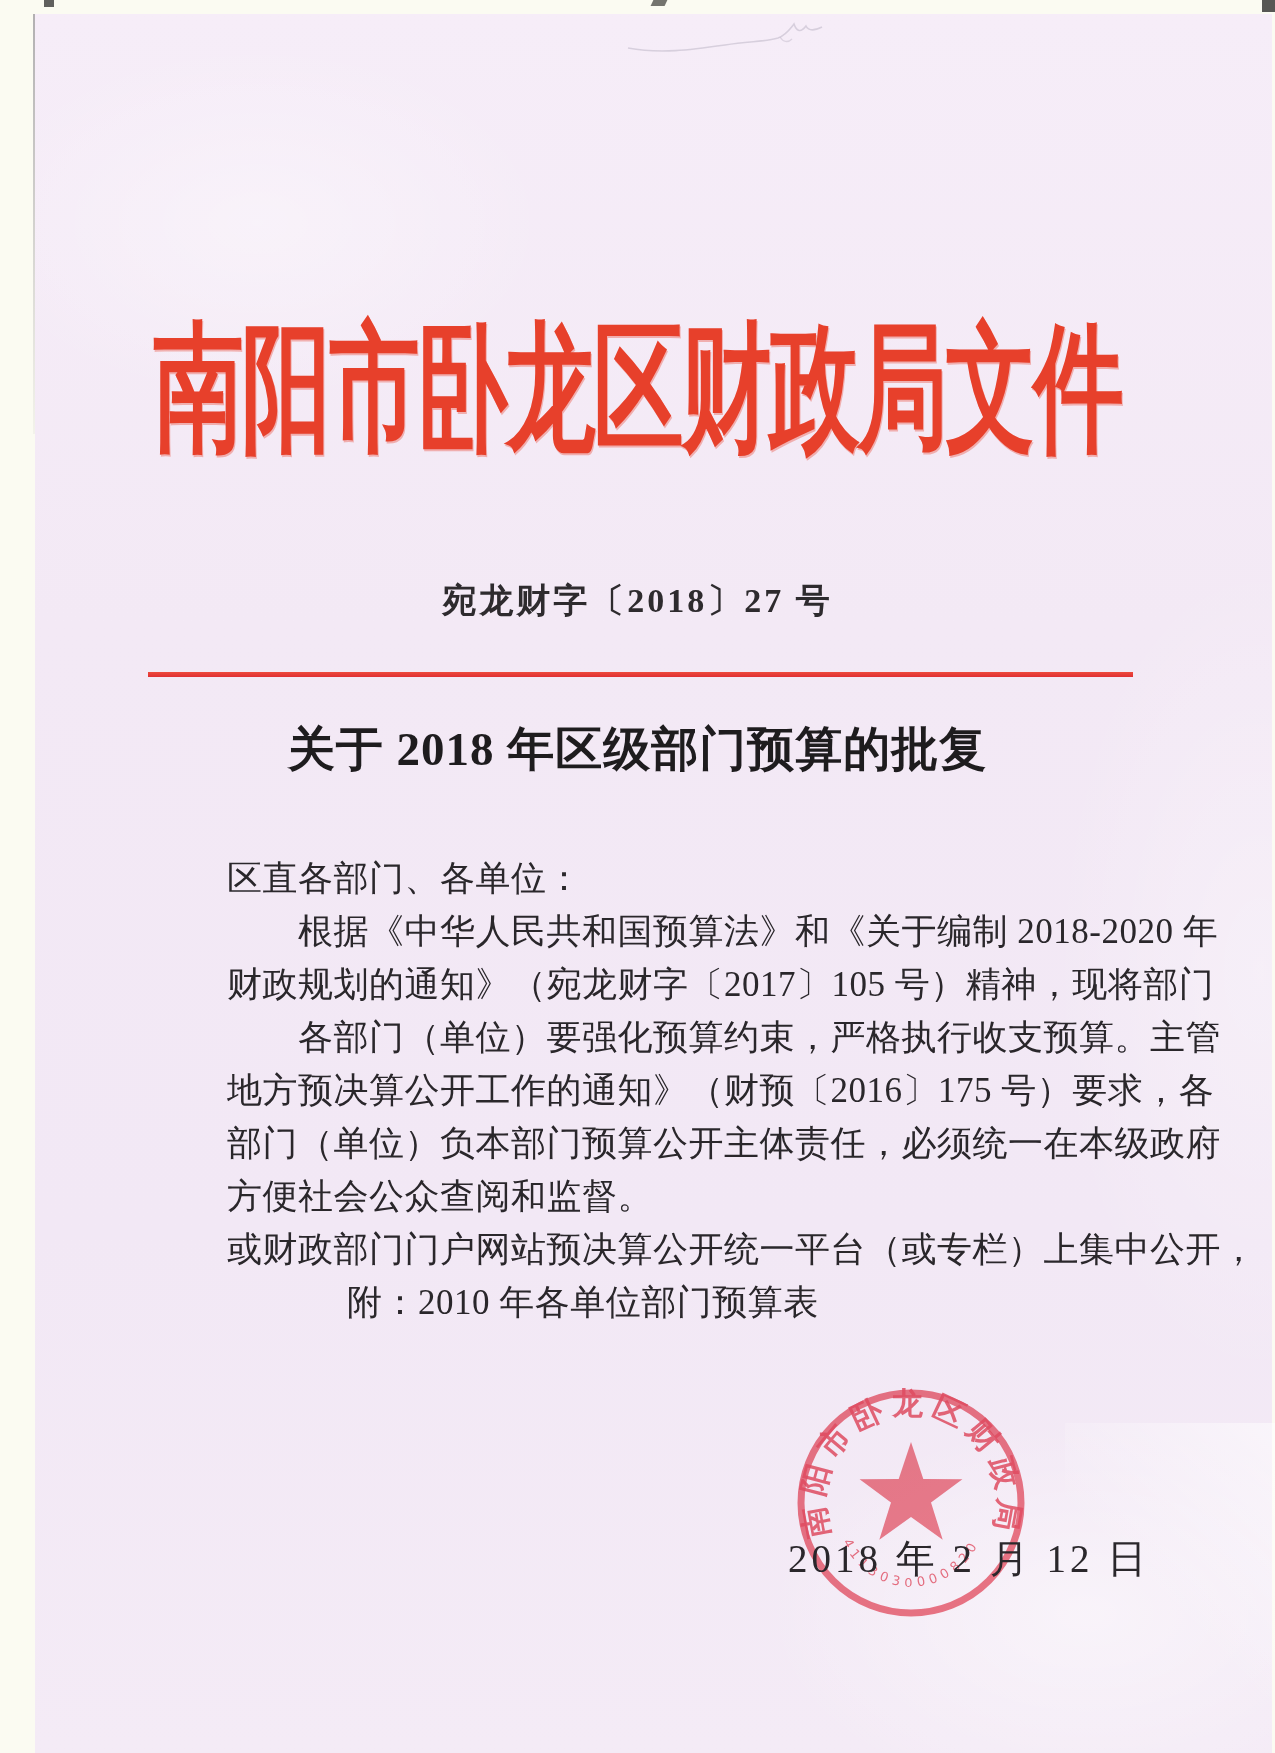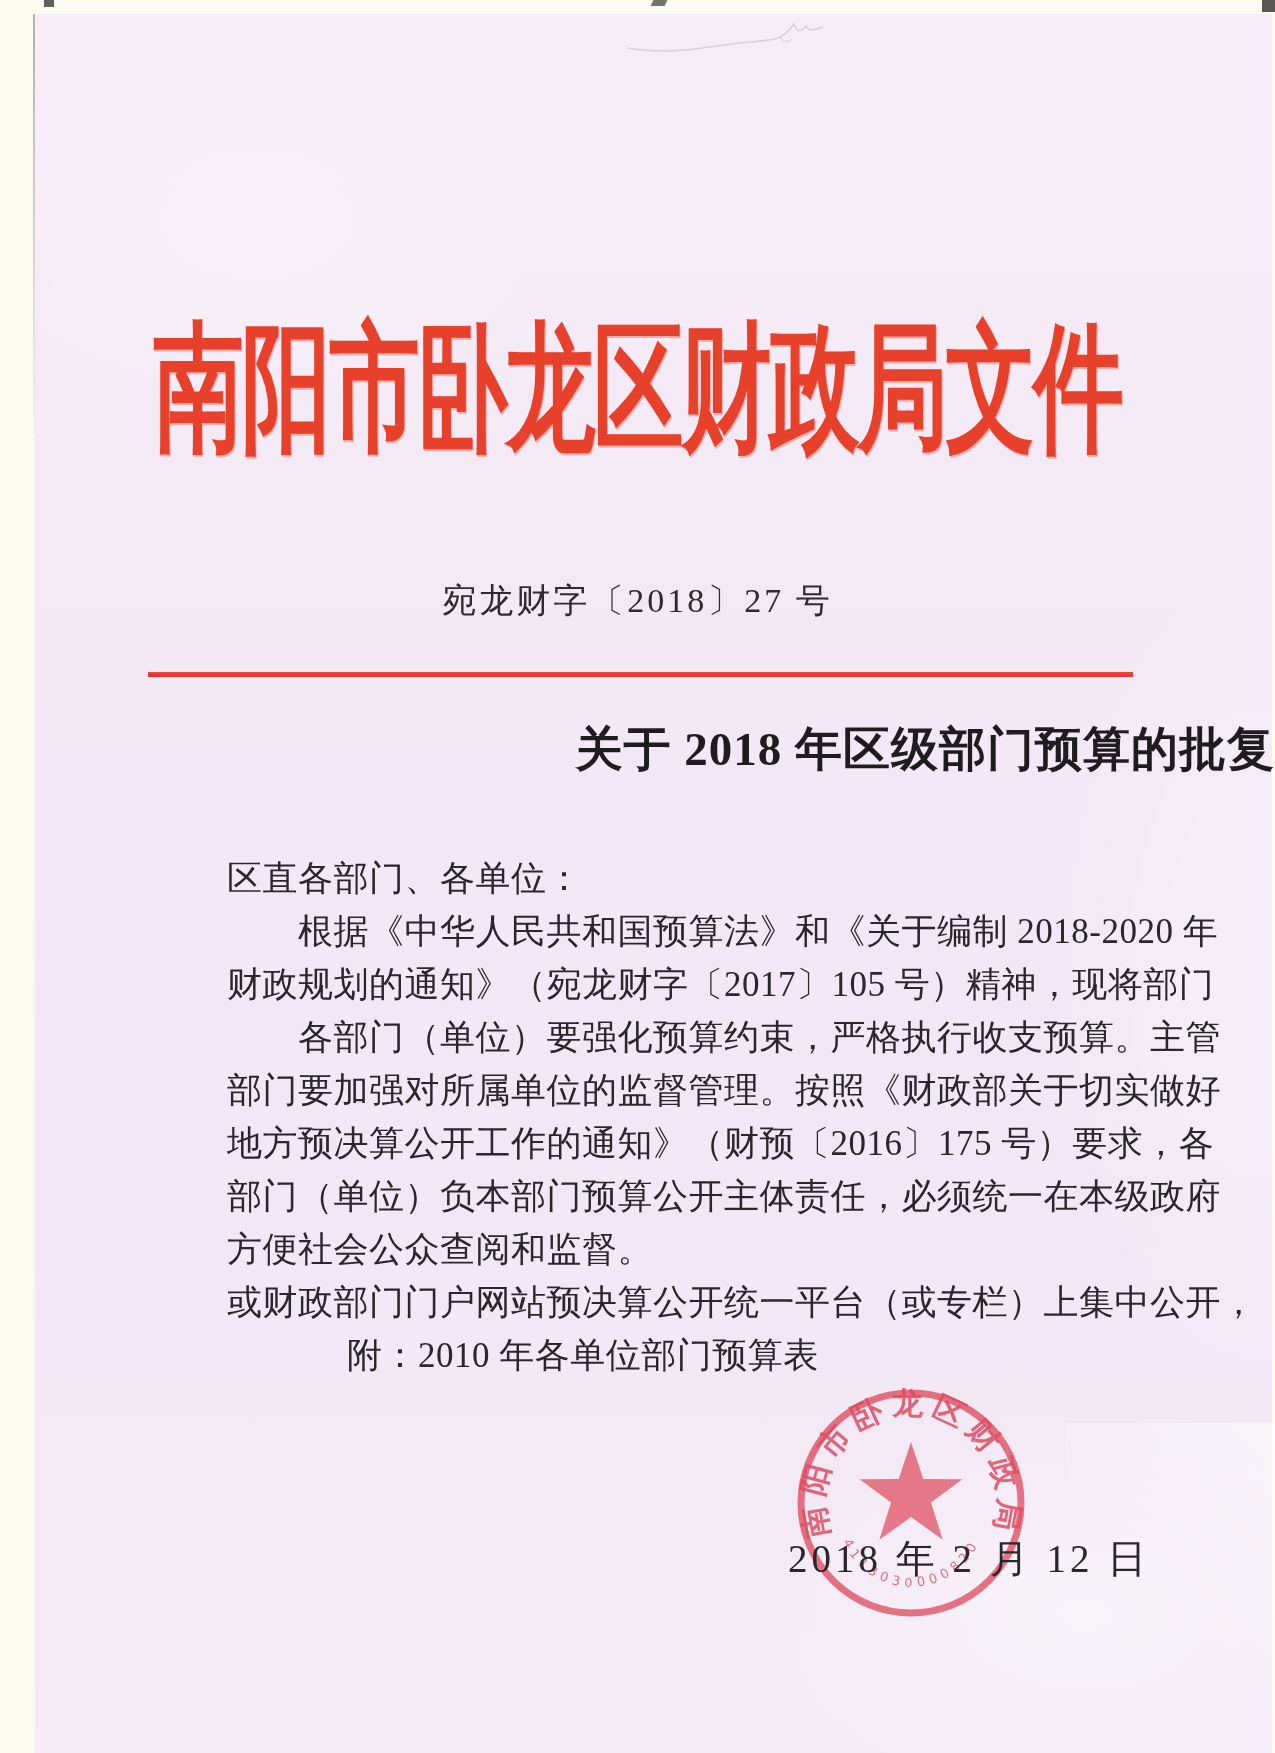--- a/index.html
+++ b/index.html
@@ -56,32 +56,33 @@
     text-shadow: 1px 1px 0 rgba(231,64,43,0.35);
   }
   .doc-number {
     position: absolute;
     left: 0; top: 578px; width: 1275px;
     text-align: center;
     font-size: 34px;
     letter-spacing: 3px;
     color: #2e2b2e;
     white-space: nowrap;
+    font-weight: bold;
   }
   .red-rule {
     position: absolute;
     left: 148px; top: 672px; width: 985px; height: 5px;
     background: linear-gradient(180deg, #ee4a3c 0%, #df2f33 100%);
   }
 
   
   .doc-title {
     position: absolute;
     left: 0; top: 718px; width: 1275px;
-    text-align: right;
+    text-align: center;
     font-size: 47px;
     font-weight: bold;
     letter-spacing: 1px;
     color: #1e1c1e;
     white-space: nowrap;
   }
 
   
   .body-block {
     position: absolute;
@@ -138,21 +139,20 @@
 
 <div class="red-rule"></div>
 
 <div class="doc-title">关于 2018 年区级部门预算的批复</div>
 
 <div class="body-block">
   <div class="body-line">区直各部门、各单位：</div>
   <div class="body-line ind2">根据《中华人民共和国预算法》和《关于编制 2018-2020 年</div>
   <div class="body-line">财政规划的通知》（宛龙财字〔2017〕105 号）精神，现将部门</div>
   <div class="body-line ind2">各部门（单位）要强化预算约束，严格执行收支预算。主管</div>
-  <div class="body-line">部门要加强对所属单位的监督管理。按照《财政部关于切实做好</div>
   <div class="body-line">地方预决算公开工作的通知》（财预〔2016〕175 号）要求，各</div>
   <div class="body-line">部门（单位）负本部门预算公开主体责任，必须统一在本级政府</div>
   <div class="body-line">方便社会公众查阅和监督。</div>
   <div class="body-line">或财政部门门户网站预决算公开统一平台（或专栏）上集中公开，</div>
   <div class="body-line ind3">附：2010 年各单位部门预算表</div>
 </div>
 
 <svg class="seal" width="262" height="262" viewBox="0 0 262 262">
   <defs>
     <path id="arcTop" d="M 60.6,180.3 A 87,87 0 1 1 201.4,180.3" fill="none"></path>

